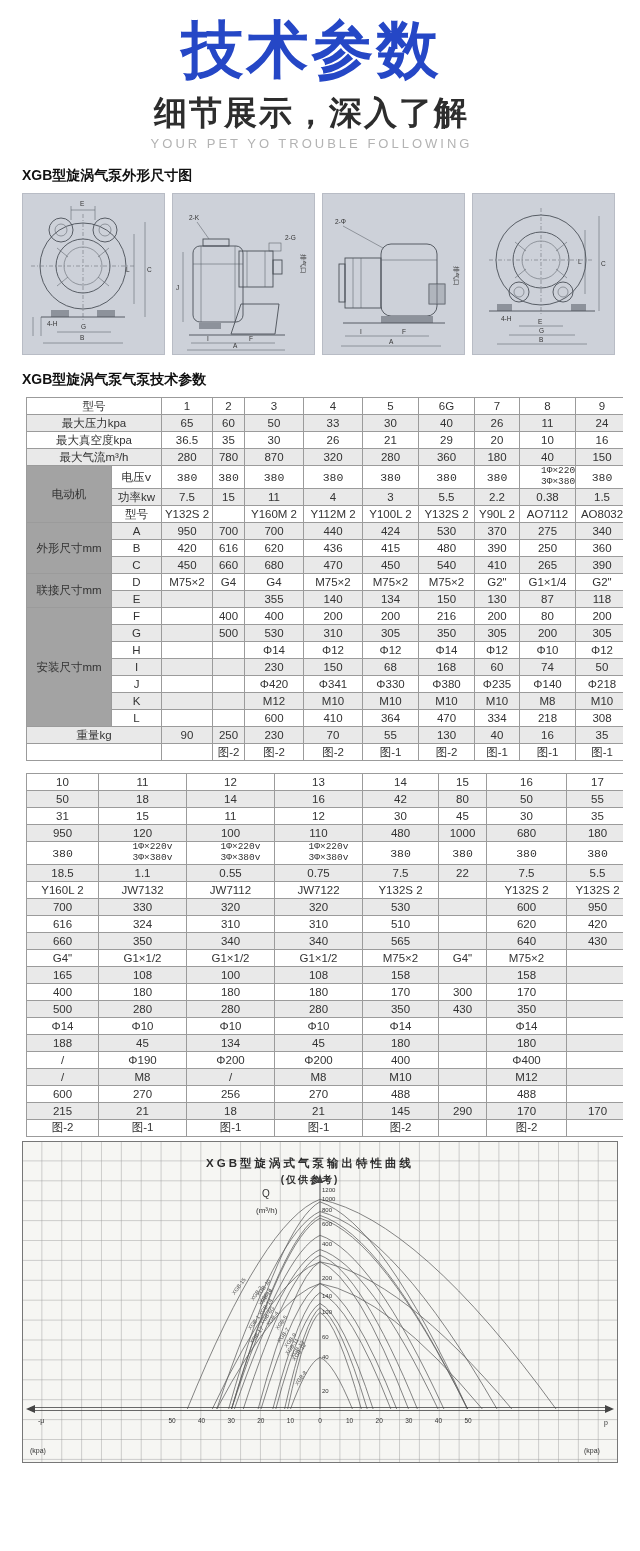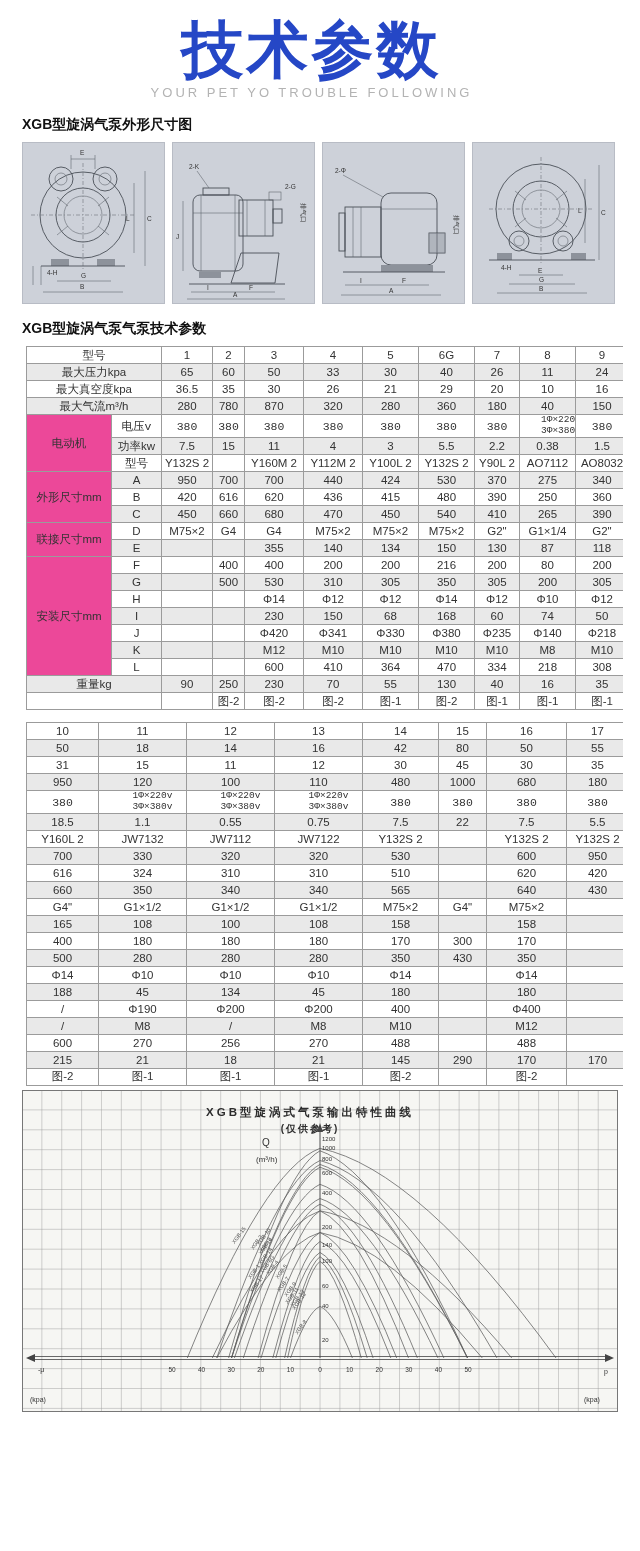--- a/index.html
+++ b/index.html
@@ -22,33 +22,34 @@
   .drawthin{stroke:#5a5f66;stroke-width:0.55;fill:none;}
   .dash{stroke:#5a5f66;stroke-width:0.5;fill:none;stroke-dasharray:4 2 1 2;}
   .dimtext{font-size:6.5px;fill:#333;}
   .hatch{fill:#8d929b;}
 
   
   table.spec{border-collapse:collapse;margin:0 26px;width:596px;table-layout:fixed;}
   table.spec td{border:1px solid #9b9b9b;text-align:center;vertical-align:middle;
     font-size:11.5px;color:#333;height:16px;padding:0 1px;overflow:hidden;white-space:nowrap;}
   table.spec td.shade{background:#e9e9e9;}
-  table.spec td.glabel{background:#ec4899;}
+  table.spec td.glabel{background:#a3a3a3;}
   .ml-line{font-size:9.5px;line-height:1.15;padding-left:20px;}
   .tallrow td{height:34px;font-family:Liberation Mono, monospace;}
 
   
   .chartwrap{margin:4px 22px 6px 22px;}
 </style>
 </head>
 <body>
 <div class="page">
 
   <div class="hero">
     <h1 class="hero-title" style="color:#2547c6">技术参数</h1>
+    <div class="hero-sub">细节展示，深入了解</div>
     <div class="hero-tag">YOUR PET YO TROUBLE FOLLOWING</div>
   </div>
 
   <div class="sec-title">XGB型旋涡气泵外形尺寸图</div>
 
   <div class="panels">
 
     <div class="panel">
       <svg width="141" height="160" viewBox="0 0 141 160">
         <circle class="draw" cx="60" cy="72" r="43"></circle>

